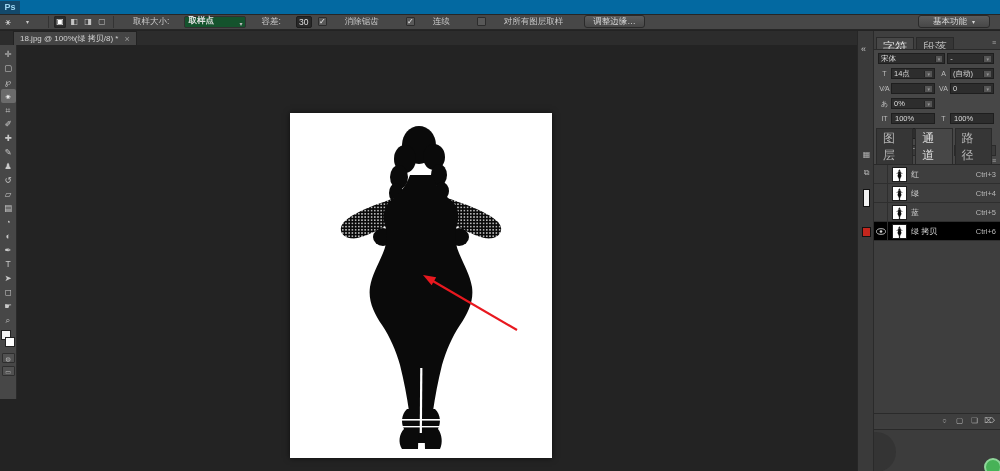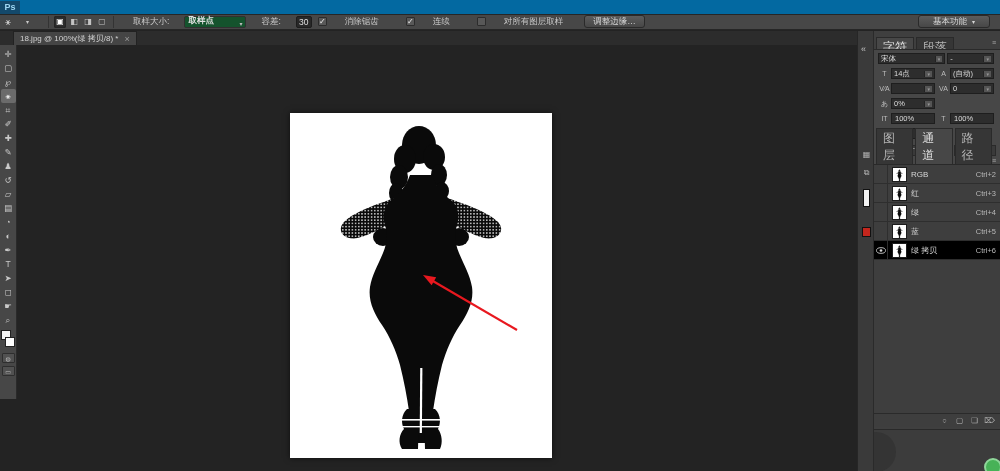--- a/index.html
+++ b/index.html
@@ -361,65 +361,50 @@
       <svg viewBox="0 0 12 8" style="visibility: hidden;">
         <ellipse cx="6" cy="4" rx="5.4" ry="3.4" fill="none" stroke="#d8d8d8" stroke-width="1"></ellipse>
         <circle cx="6" cy="4" r="1.6" fill="#d8d8d8"></circle>
       </svg>
     </span>
     <span class="thumb">
       <svg viewBox="0 0 262 345">
             <use href="#figure-sym" xlink:href="#figure-sym"></use>
           </svg>
     </span>
-    <span class="ch-name">RGB</span>
-    <span class="ch-short">Ctrl+2</span>
+    <span class="ch-name">红</span>
+    <span class="ch-short">Ctrl+3</span>
   </div>
       <div class="ch-row">
     <span class="eye-cell">
       <svg viewBox="0 0 12 8" style="visibility: hidden;">
         <ellipse cx="6" cy="4" rx="5.4" ry="3.4" fill="none" stroke="#d8d8d8" stroke-width="1"></ellipse>
         <circle cx="6" cy="4" r="1.6" fill="#d8d8d8"></circle>
       </svg>
     </span>
     <span class="thumb">
       <svg viewBox="0 0 262 345">
             <use href="#figure-sym" xlink:href="#figure-sym"></use>
           </svg>
     </span>
-    <span class="ch-name">红</span>
-    <span class="ch-short">Ctrl+3</span>
+    <span class="ch-name">绿</span>
+    <span class="ch-short">Ctrl+4</span>
   </div>
       <div class="ch-row">
     <span class="eye-cell">
       <svg viewBox="0 0 12 8" style="visibility: hidden;">
         <ellipse cx="6" cy="4" rx="5.4" ry="3.4" fill="none" stroke="#d8d8d8" stroke-width="1"></ellipse>
         <circle cx="6" cy="4" r="1.6" fill="#d8d8d8"></circle>
       </svg>
     </span>
     <span class="thumb">
       <svg viewBox="0 0 262 345">
             <use href="#figure-sym" xlink:href="#figure-sym"></use>
           </svg>
     </span>
-    <span class="ch-name">绿</span>
-    <span class="ch-short">Ctrl+4</span>
-  </div>
-      <div class="ch-row">
-    <span class="eye-cell">
-      <svg viewBox="0 0 12 8" style="visibility: hidden;">
-        <ellipse cx="6" cy="4" rx="5.4" ry="3.4" fill="none" stroke="#d8d8d8" stroke-width="1"></ellipse>
-        <circle cx="6" cy="4" r="1.6" fill="#d8d8d8"></circle>
-      </svg>
-    </span>
-    <span class="thumb">
-      <svg viewBox="0 0 262 345">
-            <use href="#figure-sym" xlink:href="#figure-sym"></use>
-          </svg>
-    </span>
     <span class="ch-name">蓝</span>
     <span class="ch-short">Ctrl+5</span>
   </div>
       <div class="ch-row selected" style="background: #000000;">
     <span class="eye-cell">
       <svg viewBox="0 0 12 8">
         <ellipse cx="6" cy="4" rx="5.4" ry="3.4" fill="none" stroke="#d8d8d8" stroke-width="1"></ellipse>
         <circle cx="6" cy="4" r="1.6" fill="#d8d8d8"></circle>
       </svg>
     </span>

